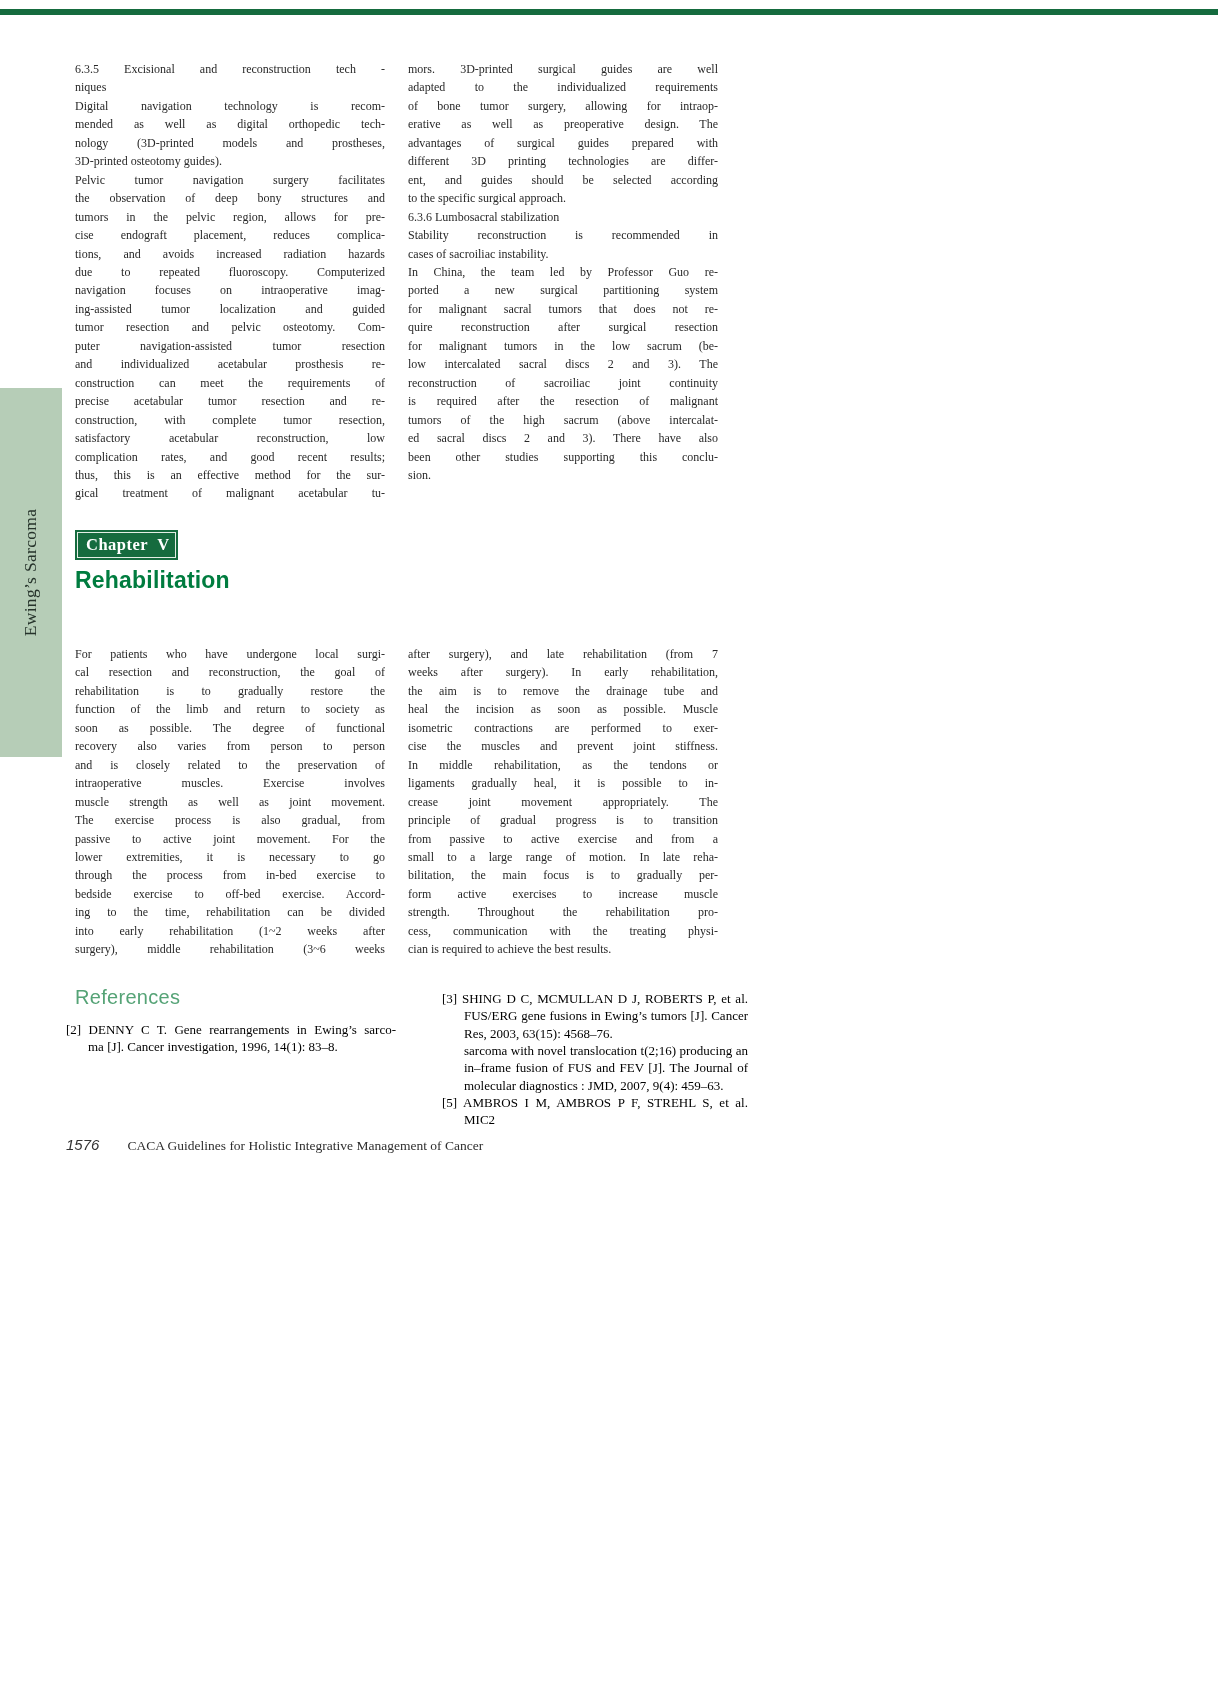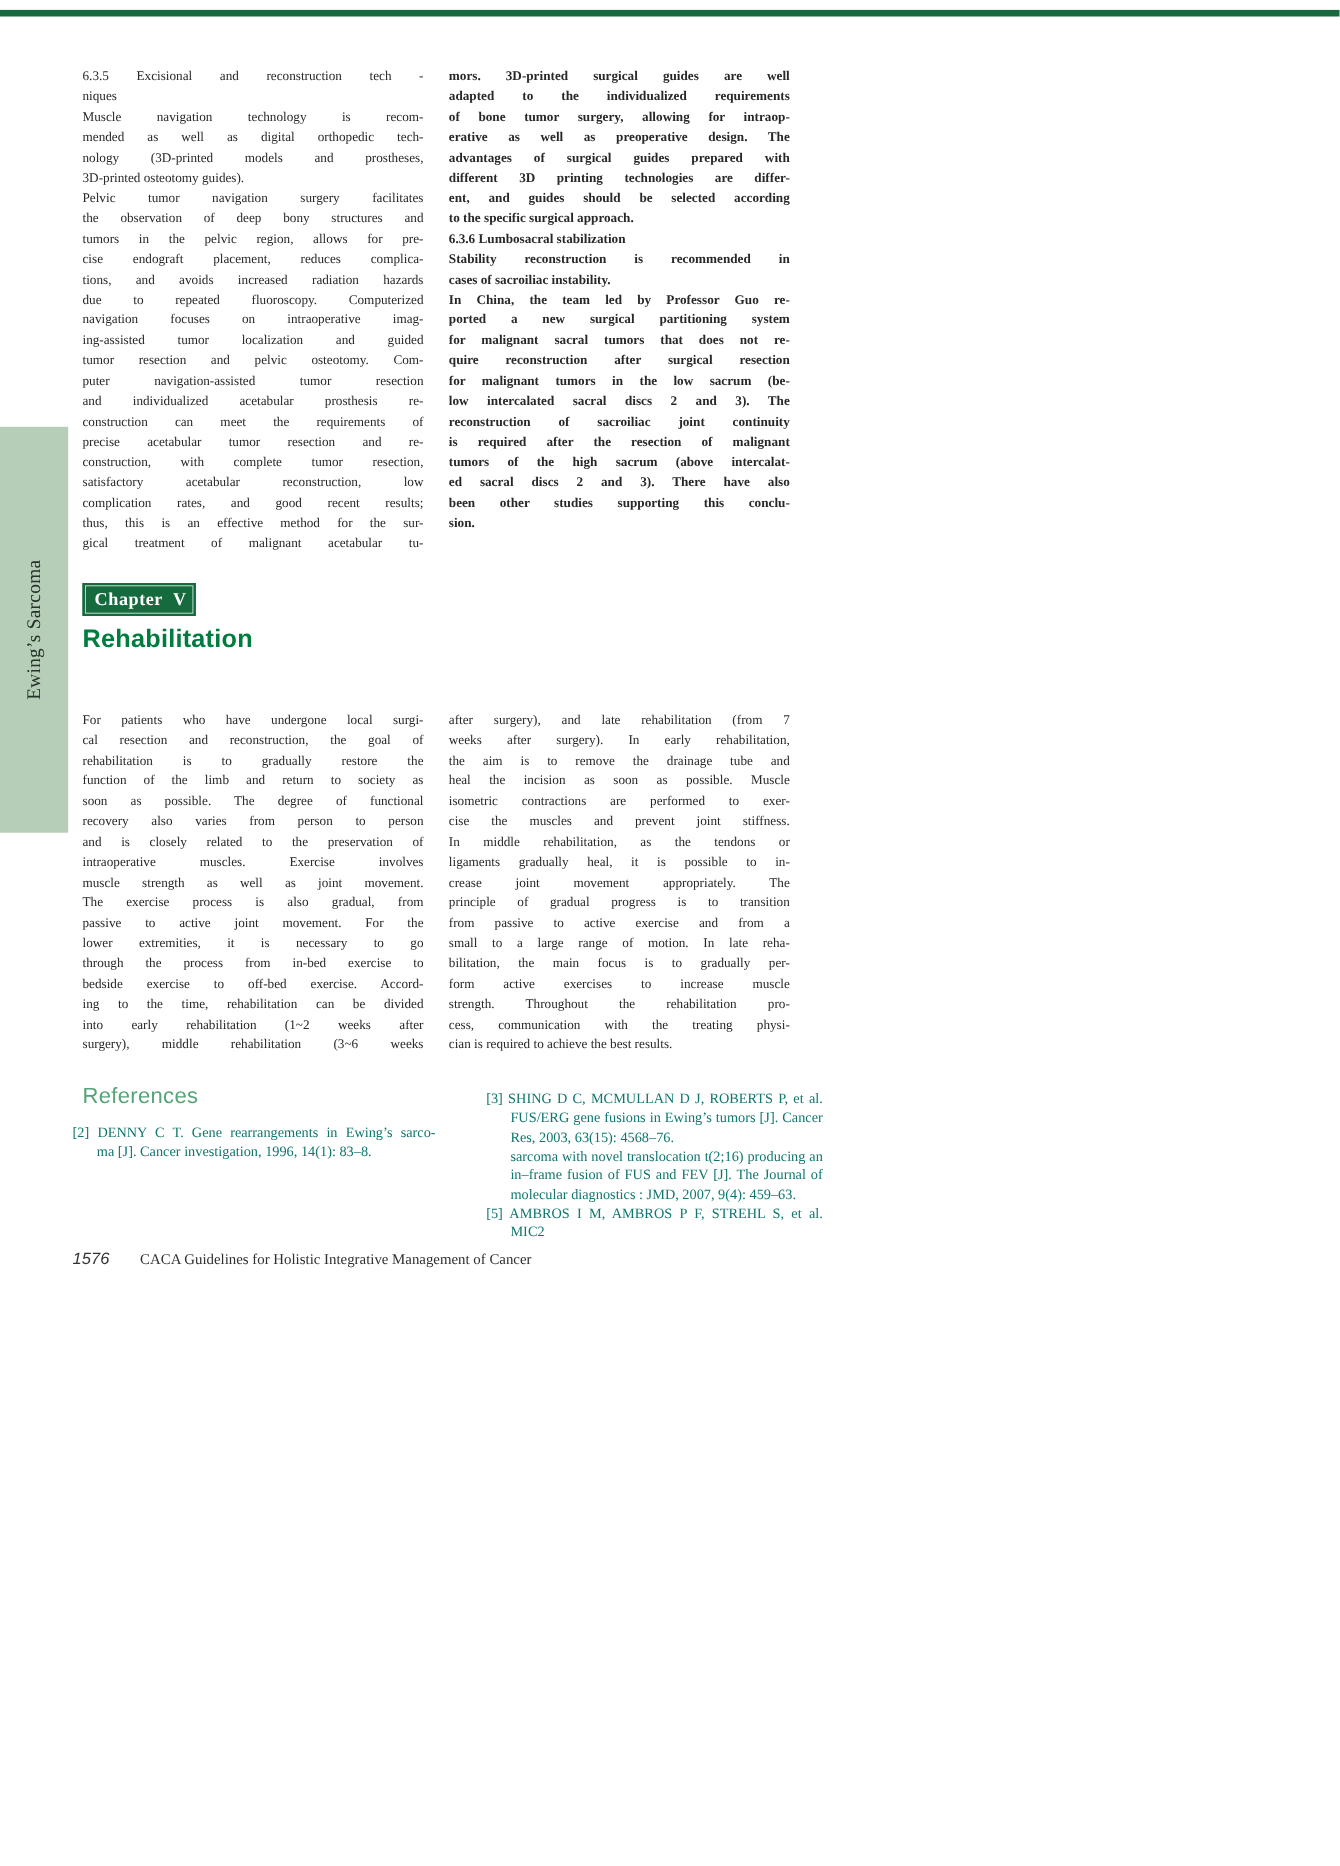--- a/index.html
+++ b/index.html
@@ -7,42 +7,42 @@
         font-family:"Liberation Serif",serif;color:#282828;overflow:hidden;}
 
   .topbar{position:absolute;left:0;top:9px;width:100%;height:6px;background:var(--dark-green,#156b3e);}
 
   .side-tab{position:absolute;left:0;top:388px;width:62px;height:369px;
             background:var(--sidebar-sage,#b6cdb7);display:flex;align-items:center;justify-content:center;}
   .side-tab-text{transform:rotate(-90deg);white-space:nowrap;font-size:17.5px;color:#26332b;letter-spacing:.3px;}
 
   .col{position:absolute;width:310px;font-size:12px;line-height:18.45px;}
   .col-a{left:75px;top:60px;}
-  .col-b{left:408px;top:60px;font-weight:bold;}
+  .col-b{left:408px;top:60px;}
   .col-c{left:75px;top:645px;}
   .col-d{left:408px;top:645px;}
 
   .tline{text-align:justify;text-align-last:justify;}
   .tline.flush{text-align-last:left;}
 
   .chapter-badge{position:absolute;left:75px;top:530px;width:103px;height:30px;
                  background:var(--dark-green,#156b3e);border:2px solid var(--dark-green,#156b3e);
                  box-shadow:inset 0 0 0 1px #e4eee5;box-sizing:border-box;
                  display:flex;align-items:center;}
   .chapter-badge span{color:#ffffff;font-weight:bold;font-size:16.5px;padding-left:9px;
                       word-spacing:5px;letter-spacing:.5px;}
 
   .chapter-title{position:absolute;left:75px;top:567px;width:640px;margin:0;text-align:left;
                  font-family:"Liberation Sans",sans-serif;font-weight:bold;font-size:23px;
                  color:var(--title-green,#007c3f);letter-spacing:.2px;}
 
   .refs-heading{position:absolute;left:75px;top:986px;margin:0;font-family:"Liberation Sans",sans-serif;
                 font-weight:400;font-size:20px;color:var(--references-green,#55a376);letter-spacing:.3px;}
 
-  .refs{position:absolute;font-size:13px;line-height:17.35px;color:#0f766e;}
+  .refs{position:absolute;font-size:13px;line-height:17.35px;color:#000000;}
   .refs-a{left:66px;top:1021px;width:330px;}
   .refs-b{left:442px;top:990px;width:306px;}
   .ref{padding-left:22px;}
   .ref .first{text-indent:-22px;}
 
   .footer{position:absolute;left:66px;top:1136px;display:flex;align-items:baseline;}
   .pagenum{font-family:"Liberation Sans",sans-serif;font-size:15px;color:#333333;font-style:italic;}
   .booktitle{font-family:"Liberation Serif",serif;font-size:13.5px;margin-left:28px;color:#2e2e2e;text-align:right;}
 </style>
 </head>
@@ -52,21 +52,21 @@
 
   <div class="topbar"></div>
 
   <div class="side-tab">
     <span class="side-tab-text">Ewing’s Sarcoma</span>
   </div>
 
   <div class="col col-a">
       <div class="tline">6.3.5 Excisional and reconstruction tech -</div>
       <div class="tline flush">niques</div>
-      <div class="tline">Muscle navigation technology is recom-</div>
+      <div class="tline">Digital navigation technology is recom-</div>
       <div class="tline">mended as well as digital orthopedic tech-</div>
       <div class="tline">nology (3D-printed models and prostheses,</div>
       <div class="tline flush">3D-printed osteotomy guides).</div>
       <div class="tline">Pelvic tumor navigation surgery facilitates</div>
       <div class="tline">the observation of deep bony structures and</div>
       <div class="tline">tumors in the pelvic region, allows for pre-</div>
       <div class="tline">cise endograft placement, reduces complica-</div>
       <div class="tline">tions, and avoids increased radiation hazards</div>
       <div class="tline">due to repeated fluoroscopy. Computerized</div>
       <div class="tline">navigation focuses on intraoperative imag-</div>

